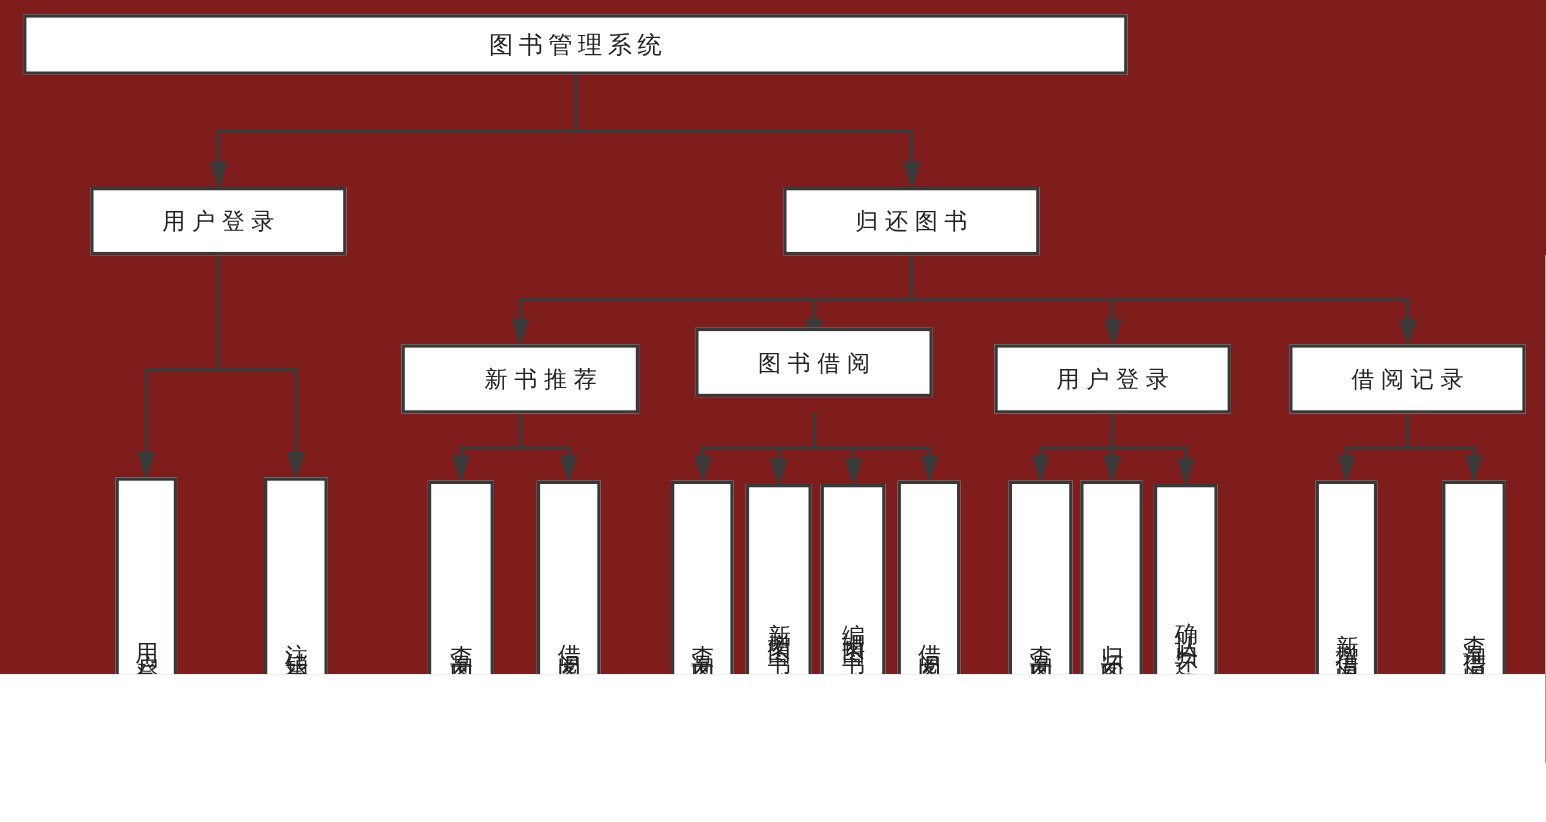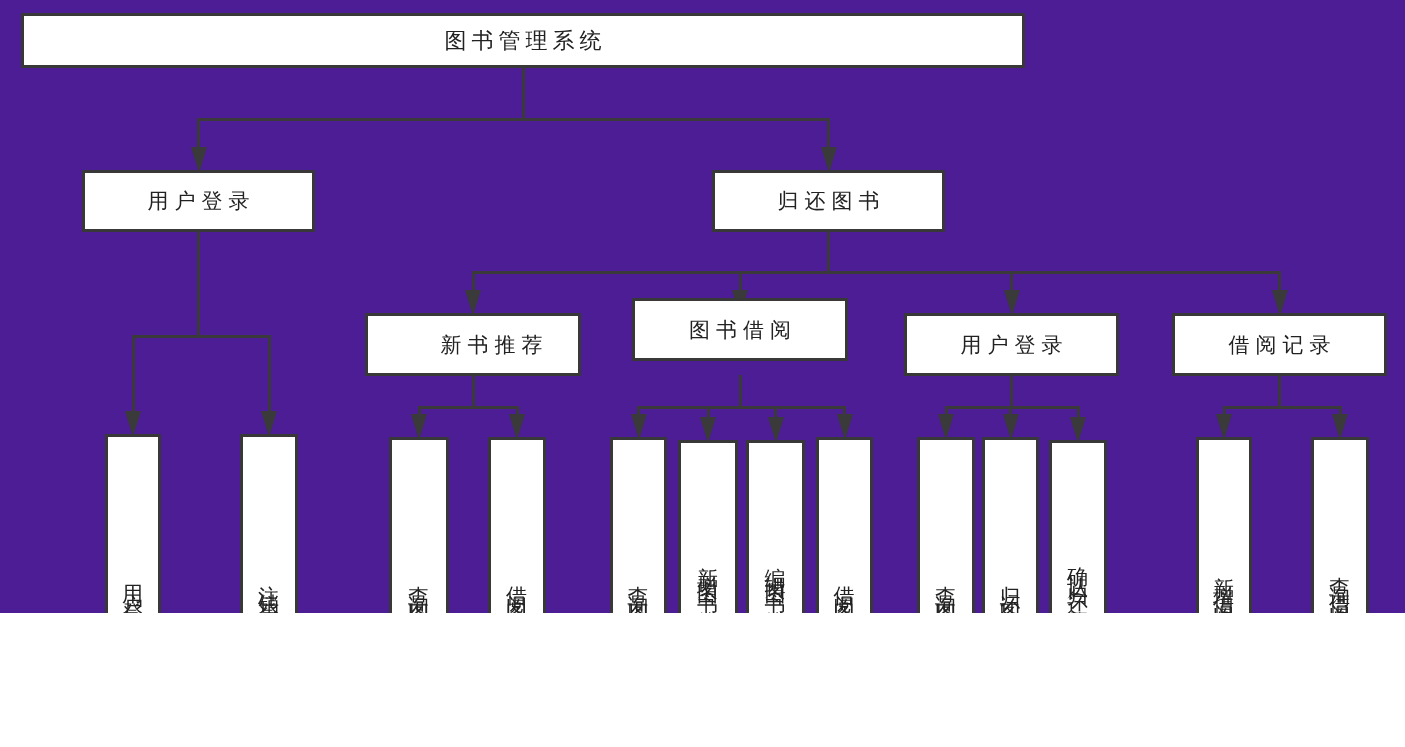--- a/index.html
+++ b/index.html
@@ -1,19 +1,19 @@
 <!DOCTYPE html>
 <html><head>
 <meta charset="utf-8">
 <style>
   html,body{margin:0;padding:0;background:#ffffff;}
   .canvas{
     position:relative;
     width:1405px;height:613px;
-    background:#4c1d95;
+    background:#7f1d1d;
     font-family:"Liberation Sans",sans-serif;
     overflow:hidden;
   }
   .node{
     position:absolute;
     box-sizing:border-box;
     border:3px solid #383838;
     background:#ffffff;
     display:flex;
     align-items:center;

